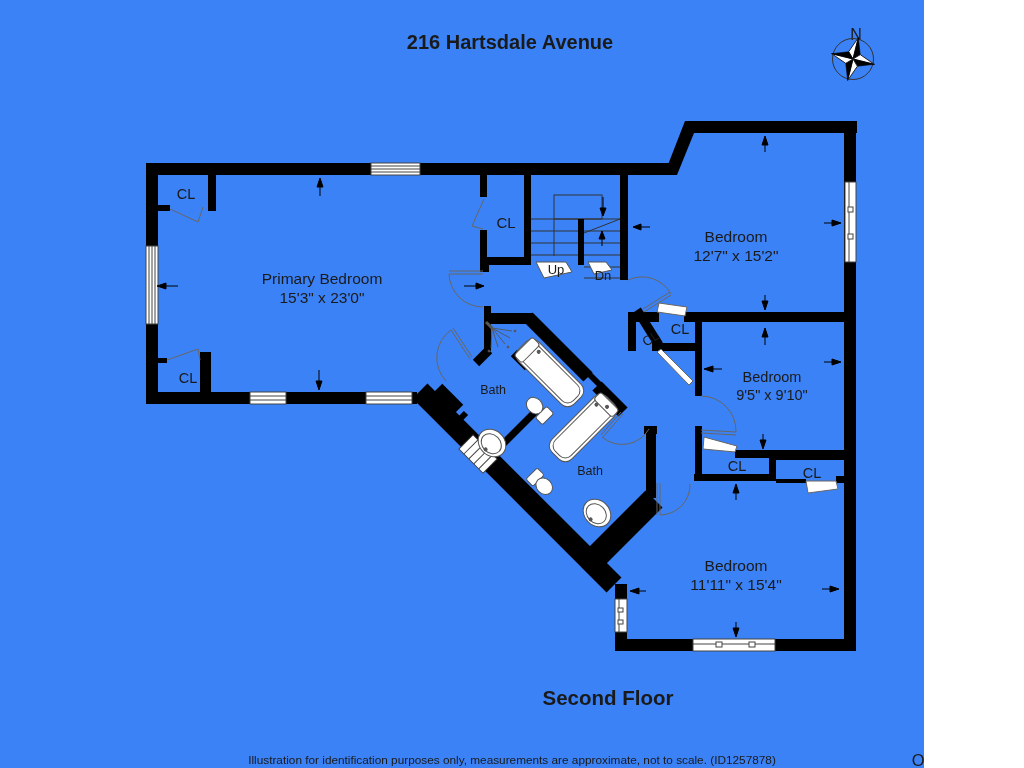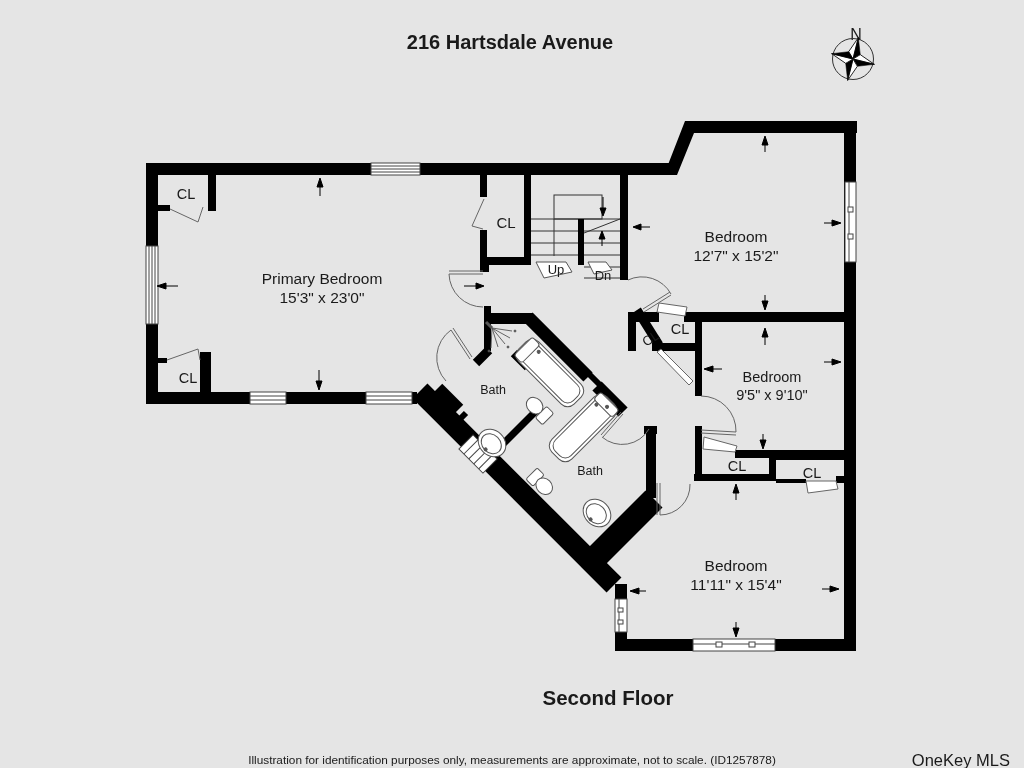--- a/index.html
+++ b/index.html
@@ -1,16 +1,16 @@
 <!DOCTYPE html>
 <html><head>
 <meta charset="utf-8">
 <style>
   html,body{margin:0;padding:0;background:#fff;}
-  .page{position:relative;width:1024px;height:768px;background:#e5e5e5;overflow:hidden;
+  .page{position:relative;width:924px;height:768px;background:#3b82f6;overflow:hidden;
         font-family:"Liberation Sans", sans-serif;}
   svg{position:absolute;left:0;top:0;}
   text{font-family:"Liberation Sans", sans-serif;fill:#1a1a1a;}
 </style>
 </head>
 <body>
 <div class="page">
 <svg width="1024" height="768" viewBox="0 0 1024 768">
 
 <text x="510" y="49" font-size="20" font-weight="bold" text-anchor="middle">216 Hartsdale Avenue</text>

